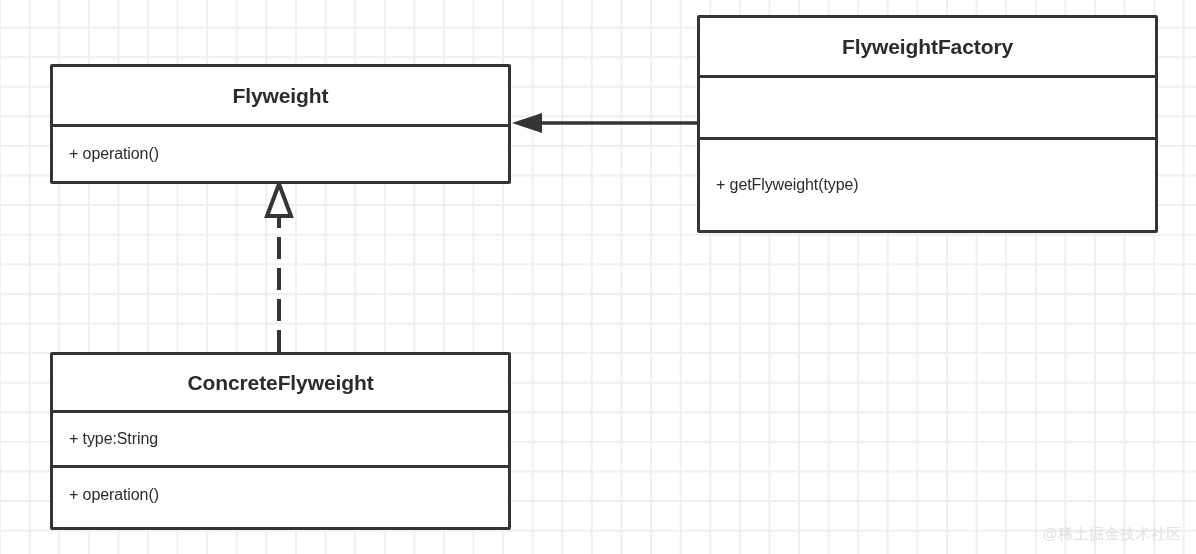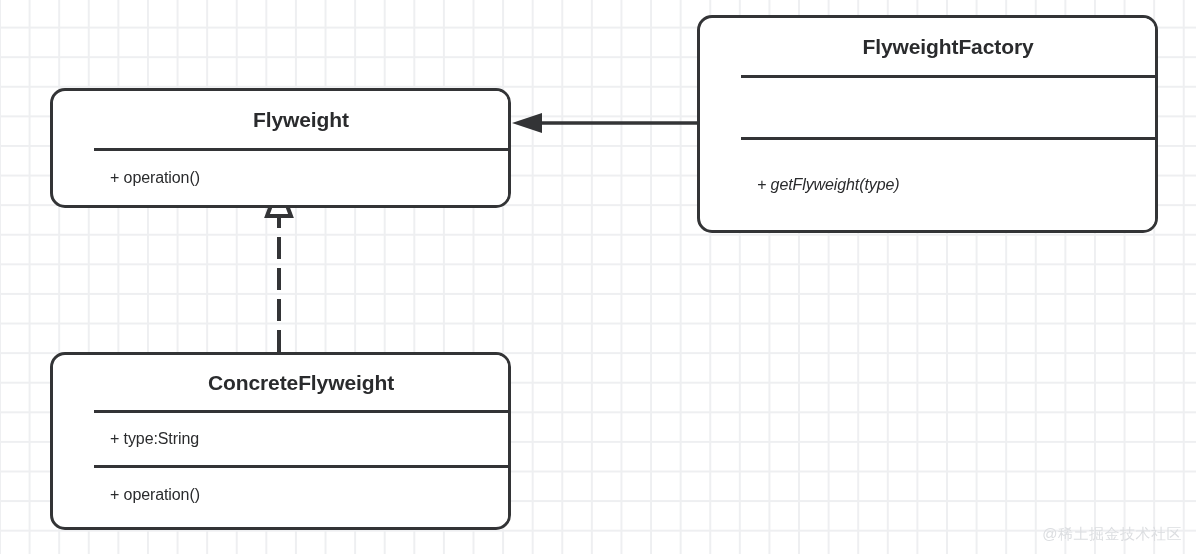--- a/index.html
+++ b/index.html
@@ -21,23 +21,22 @@
       linear-gradient(to bottom, #eeeff1 1.6px, transparent 1.6px);
     background-size: 29.6px 29.6px;
     background-position: -1px -3px;
   }
   
   .uml-class {
     position: absolute;
     box-sizing: border-box;
     background: #ffffff;
     border: 3px solid #333436;
-    border-radius: 15px;
+    border-radius: 2px;
     overflow: hidden;
-    padding-left: 41px;
   }
   .compartment {
     box-sizing: border-box;
     display: flex;
     align-items: center;
     color: #2a2b2d;
     background: #ffffff;
   }
   .compartment.divider-top {
     border-top: 3px solid #333436;
@@ -89,29 +88,29 @@
       <line x1="697" y1="123" x2="540" y2="123" stroke="#333436" stroke-width="3.6" stroke-linecap="butt"></line>
       <polygon points="512,123 542,113 542,133" fill="#333436"></polygon>
     </g>
 
     <g>
       <line x1="279" y1="352" x2="279" y2="214" stroke="#333436" stroke-width="4" stroke-dasharray="22 9" stroke-linecap="butt"></line>
       <polygon points="279,184 291,216 267,216" fill="#ffffff" stroke="#333436" stroke-width="4" stroke-linejoin="miter"></polygon>
     </g>
   </svg>
 
-  <div class="uml-class" id="class-flyweight" style="left:50px; top:64px; width:461px; height:120px;margin-top:24px;">
+  <div class="uml-class" id="class-flyweight" style="left:50px; top:64px; width:461px; height:120px;">
     <div class="compartment title" style="height:57px;">Flyweight</div>
     <div class="compartment member divider-top" style="height:57px;">+ operation()</div>
   </div>
 
   <div class="uml-class" id="class-flyweight-factory" style="left:697px; top:15px; width:461px; height:218px;">
     <div class="compartment title" style="height:57px;">FlyweightFactory</div>
     <div class="compartment member empty divider-top" style="height:62px;"></div>
-    <div class="compartment member divider-top" style="height:93px;font-style:italic;">+ getFlyweight(type)</div>
+    <div class="compartment member divider-top" style="height:93px;">+ getFlyweight(type)</div>
   </div>
 
   <div class="uml-class" id="class-concrete-flyweight" style="left:50px; top:352px; width:461px; height:178px;">
     <div class="compartment title" style="height:55px;">ConcreteFlyweight</div>
     <div class="compartment member divider-top" style="height:55px;">+ type:String</div>
     <div class="compartment member divider-top" style="height:57px;">+ operation()</div>
   </div>
 
   <div class="watermark">@稀土掘金技术社区</div>
 

